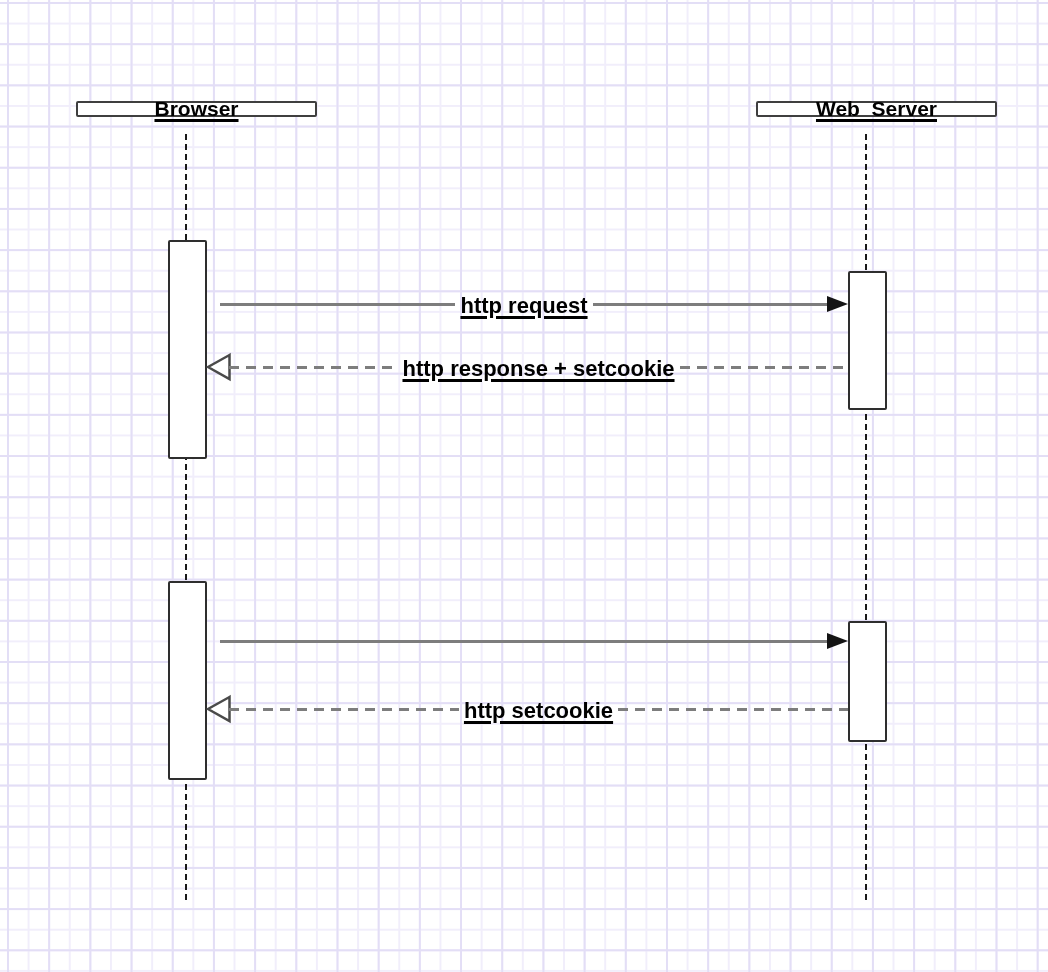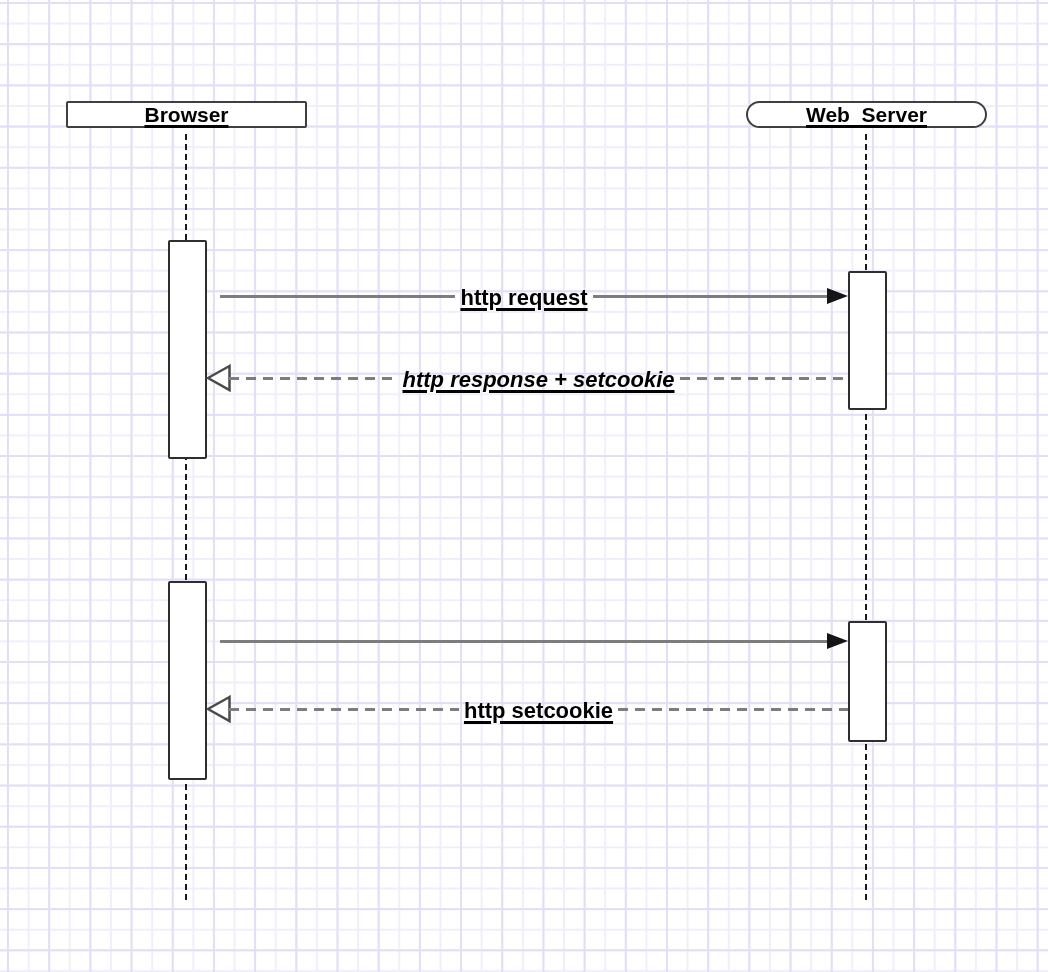--- a/index.html
+++ b/index.html
@@ -17,26 +17,26 @@
       linear-gradient(to bottom, #e3def6 0 2px, transparent 2px),
       linear-gradient(to right, #f1eefb 0 2px, transparent 2px),
       linear-gradient(to bottom, #f1eefb 0 2px, transparent 2px);
     background-size:41.2px 41.2px, 41.2px 41.2px, 20.6px 20.6px, 20.6px 20.6px;
     background-position:7px 2px, 7px 2px, 7px 2px, 7px 2px;
   }
 
   
   .actor-box{
     position:absolute;
-    width:241px;height:27px;
+    width:241px;height:16px;
     box-sizing:border-box;
     background:#ffffff;
     border:2.5px solid #3f3f3f;
     border-radius:2px;
-    display:flex;align-items:center;justify-content:center;
+    display:flex;align-items:center;justify-content:center;margin-left:10px;
   }
   .actor-label{
     font-weight:bold;
     font-size:21px;
     color:#000;
     text-decoration:underline;
     text-decoration-thickness:2.5px;
     text-underline-offset:3px;
     white-space:pre;
   }
@@ -98,37 +98,37 @@
 <body>
 
 <div class="canvas">
 
   <div class="lifeline" style="left:185px;top:134px;height:766px;"></div>
   <div class="lifeline" style="left:865px;top:134px;height:766px;"></div>
 
   <div class="actor-box" style="left:66px;top:101px;">
     <span class="actor-label">Browser</span>
   </div>
-  <div class="actor-box" style="left:746px;top:101px;border-radius:15px;">
+  <div class="actor-box" style="left:746px;top:101px;">
     <span class="actor-label">Web  Server</span>
   </div>
 
   <div class="activation" style="left:168px;top:240px;height:219px;"></div>
   <div class="activation" style="left:168px;top:581px;height:199px;"></div>
   <div class="activation" style="left:848px;top:271px;height:139px;"></div>
   <div class="activation" style="left:848px;top:621px;height:121px;"></div>
 
-  <div class="message" style="left:220px;top:278px;width:628px;">
+  <div class="message" style="left:220px;top:286px;width:628px;">
     <div class="seg solid"></div>
     <div class="msg-label">http request</div>
     <div class="seg solid"></div>
     <div class="head-filled"></div>
   </div>
 
-  <div class="message" style="left:206px;top:360px;width:642px;font-style:italic;">
+  <div class="message" style="left:206px;top:349px;width:642px;">
     <svg class="head-open" viewBox="0 0 25 30">
         <polygon points="23.5,3 2,15 23.5,27" fill="#ffffff" stroke="#4a4a4a" stroke-width="2.5" stroke-linejoin="miter"></polygon>
       </svg>
     <div class="seg dashed"></div>
     <div class="msg-label">http response + setcookie</div>
     <div class="seg dashed"></div>
   </div>
 
   <div class="message" style="left:220px;top:623px;width:628px;">
     <div class="seg solid"></div>

